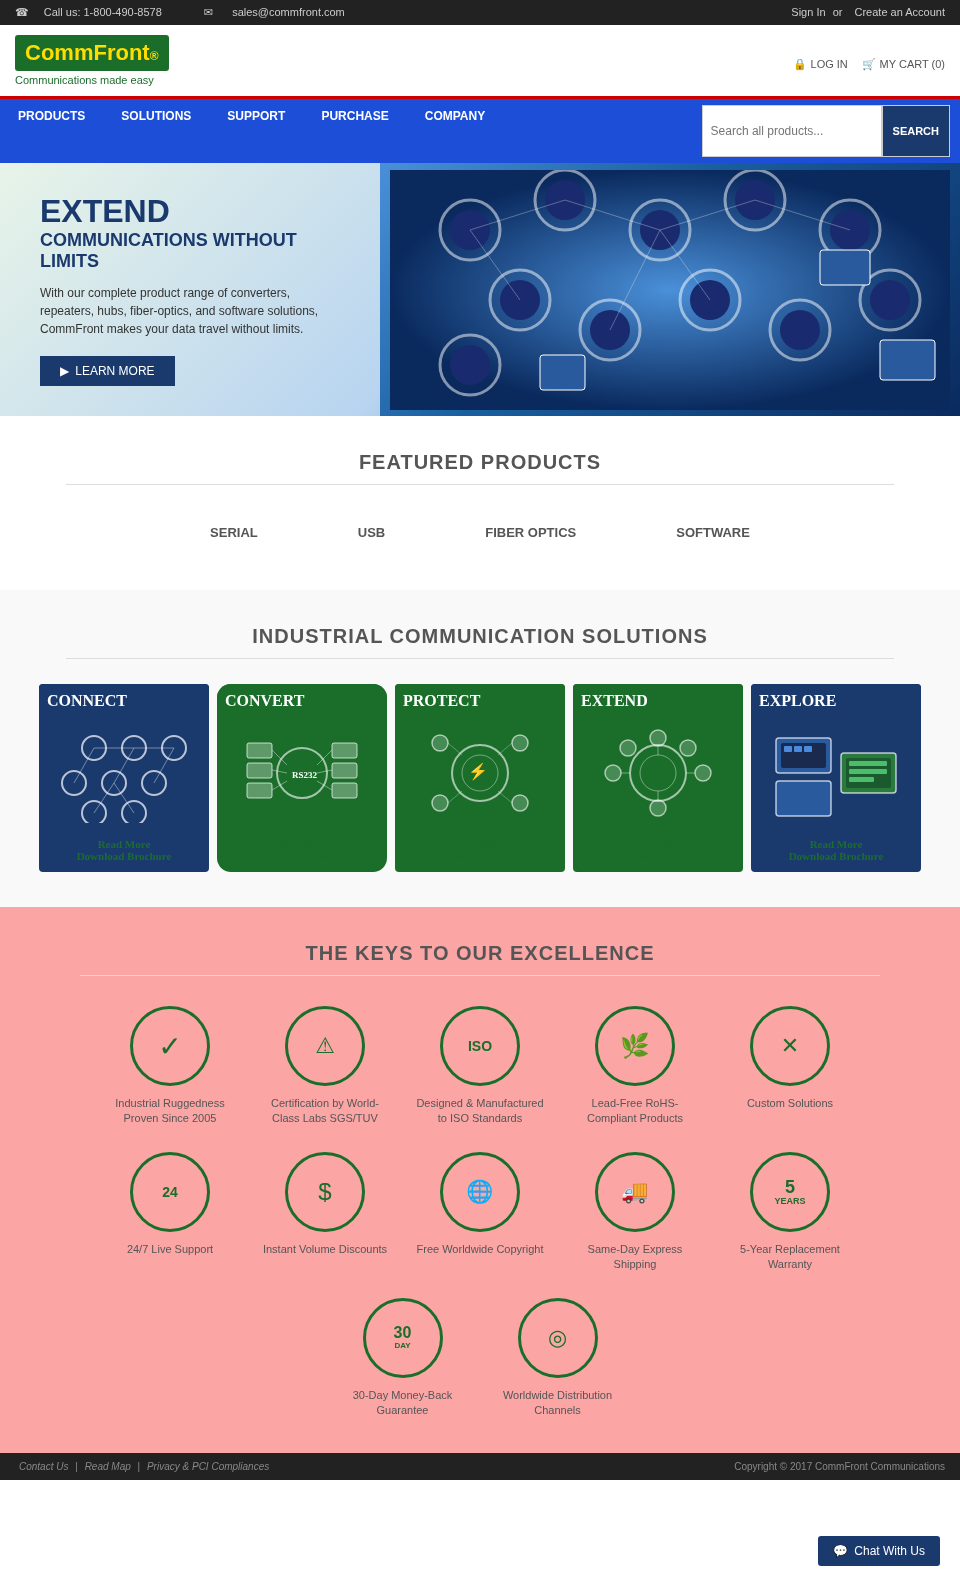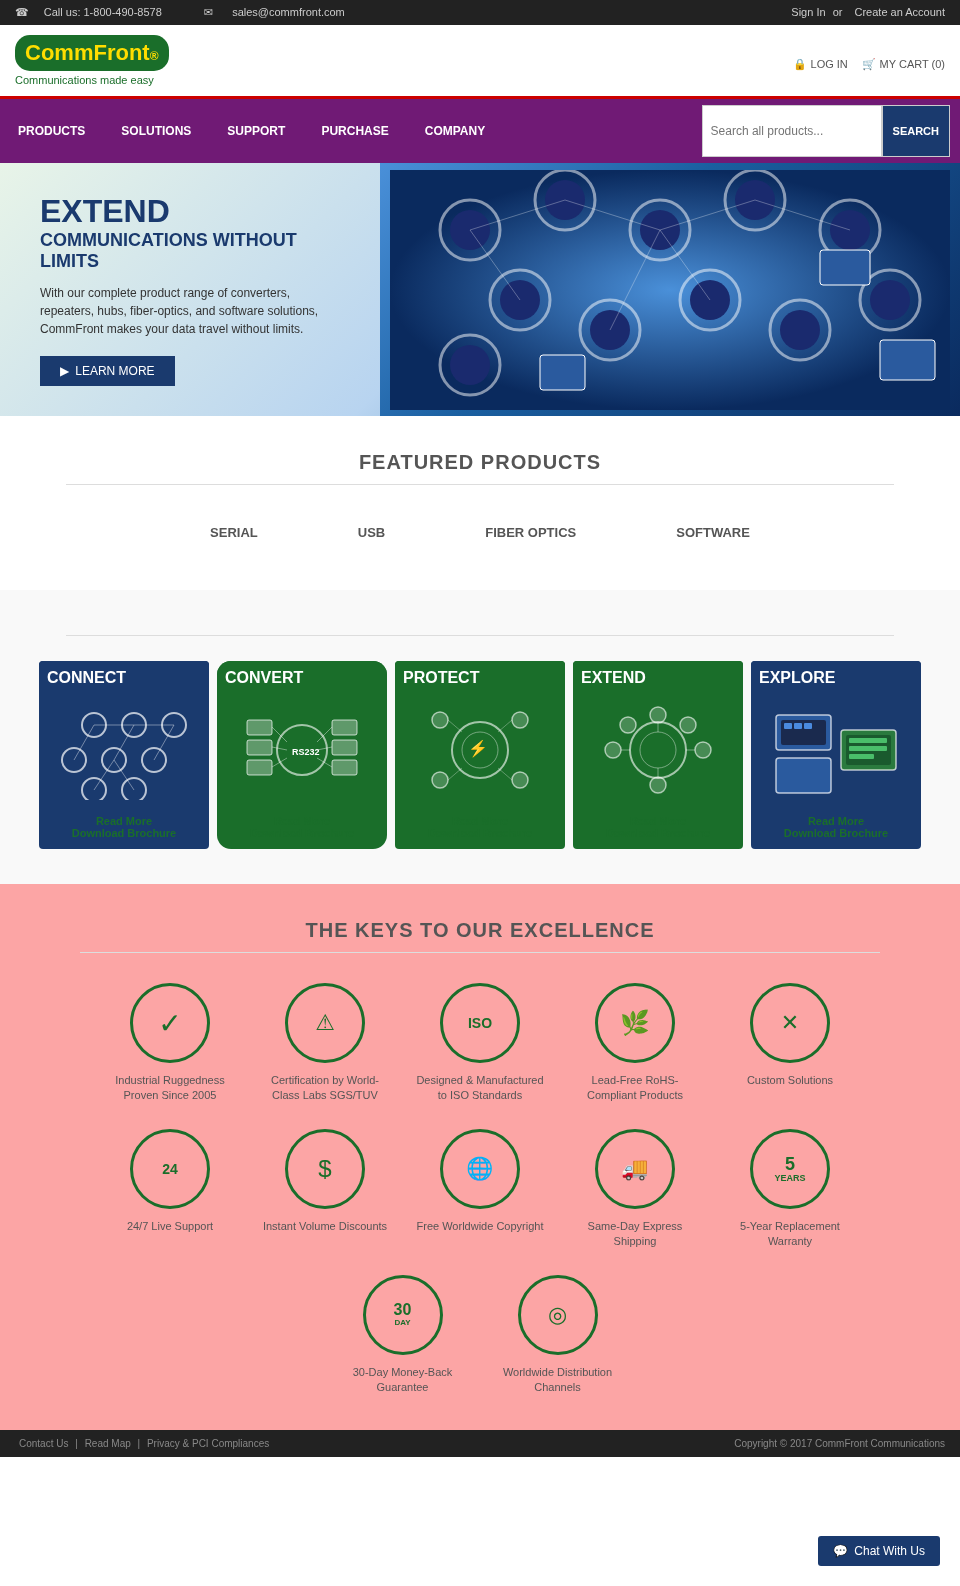--- a/index.html
+++ b/index.html
@@ -7,29 +7,29 @@
 
     
     .top-bar { background: #222; color: #ccc; padding: 6px 15px; display: flex; justify-content: space-between; align-items: flex-start; font-size: 11px; }
     .top-bar a { color: #ccc; text-decoration: none; }
     .top-bar .right a { margin-left: 5px; }
     .top-bar .left span { margin-right: 12px; }
 
     
     .header { background: #fff; padding: 10px 15px; display: flex; justify-content: space-between; align-items: center; border-bottom: 3px solid #cc0000; }
     .logo-area { }
-    .logo-box { background: #1a6e2a; color: #fff; font-size: 22px; font-weight: bold; padding: 5px 10px; display: inline-block; border-radius: 15px; }
+    .logo-box { background: #1a6e2a; color: #fff; font-size: 22px; font-weight: bold; padding: 5px 10px; display: inline-block; border-radius: 3px; }
     .logo-box span { color: #ffdd00; }
     .logo-tagline { color: #1a6e2a; font-size: 11px; margin-top: 3px; }
     .header-right { display: flex; flex-direction: column; align-items: flex-end; gap: 5px; margin-top: 8px; }
     .header-actions { display: flex; gap: 15px; font-size: 11px; color: #555; }
     .header-actions a { color: #555; text-decoration: none; }
 
     
-    .nav { background: #701a75; display: flex; align-items: center; }
+    .nav { background: #1d4ed8; display: flex; align-items: flex-start; }
     .nav-items { display: flex; flex: 1; }
     .nav-item { color: #fff; padding: 10px 18px; font-size: 12px; font-weight: bold; cursor: pointer; text-transform: uppercase; text-decoration: none; }
     .search-area { display: flex; padding: 6px 10px; }
     .search-input { border: 1px solid #ccc; padding: 5px 8px; font-size: 12px; width: 180px; }
     .search-btn { background: #1a3a6e; color: #fff; border: 1px solid #ccc; padding: 19px 10px; font-size: 11px; font-weight: bold; cursor: pointer; }
 
     
     .hero { background: linear-gradient(135deg, #e8f4e8 0%, #b8d4f0 50%, #1a5fa0 100%); min-height: 240px; position: relative; overflow: hidden; display: flex; align-items: center; }
     .hero-content { padding: 30px 40px; max-width: 380px; z-index: 2; }
     .hero-title { font-size: 32px; font-weight: bold; color: #1a3a6e; }
@@ -42,21 +42,21 @@
     .section { padding: 35px 20px; text-align: center; }
     .section-title { font-size: 20px; font-weight: bold; color: #555; letter-spacing: 1px; margin-bottom: 5px; }
     .section-divider { border: none; border-top: 1px solid #ddd; margin: 10px auto 25px; width: 90%; }
     .product-tabs { display: flex; justify-content: center; gap: 80px; padding: 10px 0; }
     .product-tab { font-size: 13px; color: #555; font-weight: bold; cursor: pointer; padding: 5px 10px; text-transform: uppercase; }
 
     
     .solutions-section { background: #f9f9f9; padding: 35px 20px; text-align: center; }
     .solutions-title { font-size: 20px; font-weight: bold; color: #555; letter-spacing: 1px; }
     .solutions-grid { display: flex; gap: 8px; margin-top: 25px; justify-content: center; }
-    .solution-card { width: 170px; border-radius: 4px; overflow: hidden; cursor: pointer; }
+    .solution-card { width: 170px; border-radius: 4px; overflow: hidden; cursor: pointer; font-family: Liberation Serif, serif; }
     .solution-card-header { padding: 8px; font-size: 16px; font-weight: bold; color: #fff; text-align: left; }
     .solution-card-img { height: 110px; display: flex; align-items: center; justify-content: center; }
     .solution-card-footer { padding: 10px 8px; text-align: center; }
     .solution-link { color: #1a6e2a; font-size: 11px; font-weight: bold; display: block; text-decoration: none; }
 
     .card-connect { background: #1a3a6e; }
     .card-connect .solution-card-header { background: #1a3a6e; }
     .card-convert { background: #1a6e2a; border-radius: 14px; }
     .card-convert .solution-card-header { background: #1a6e2a; }
     .card-protect { background: #1a6e2a; }
@@ -69,21 +69,21 @@
     
     .excellence-section { padding: 35px 36px; text-align: center; background: #fca5a5; }
     .excellence-title { font-size: 20px; font-weight: bold; color: #555; letter-spacing: 1px; }
     .excellence-grid { display: flex; flex-wrap: wrap; justify-content: center; gap: 25px; margin-top: 30px; }
     .excellence-item { width: 130px; text-align: center; }
     .excellence-icon { width: 80px; height: 80px; border-radius: 50%; border: 3px solid #1a6e2a; display: flex; align-items: center; justify-content: center; margin: 0 auto 10px; color: #1a6e2a; font-size: 28px; }
     .excellence-label { font-size: 11px; color: #555; line-height: 1.4; }
 
     
     .footer { background: #222; color: #888; padding: 8px 15px; font-size: 10px; display: flex; justify-content: space-between; align-items: center; }
-    .footer a { color: #888; text-decoration: none; margin: 16px 4px; }
+    .footer a { color: #888; text-decoration: none; margin: 16px 4px; font-style: italic; }
     .chat-btn { position: fixed; bottom: 20px; right: 20px; background: #1a3a6e; color: #fff; padding: 8px 15px; font-size: 12px; border-radius: 3px; cursor: pointer; display: flex; align-items: center; gap: 6px; }
   </style>
 </head>
 <body>
 
 <div class="top-bar">
   <div class="left">
     <span>
       <span>☎</span>
       <span>Call us: 1-800-490-8578</span>
@@ -199,20 +199,21 @@
   <hr class="section-divider">
   <div class="product-tabs">
     <span class="product-tab">SERIAL</span>
     <span class="product-tab">USB</span>
     <span class="product-tab">FIBER OPTICS</span>
     <span class="product-tab">SOFTWARE</span>
   </div>
 </div>
 
 <div class="solutions-section">
+  <div class="solutions-title">INDUSTRIAL COMMUNICATION SOLUTIONS</div>
   <hr class="section-divider">
   <div class="solutions-grid">
 
     <div class="solution-card card-connect">
       <div class="solution-card-header">CONNECT</div>
       <div class="solution-card-img" style="background:#1a3a6e;">
         <svg width="140" height="100" viewBox="0 0 140 100">
           <circle cx="40" cy="25" r="12" fill="none" stroke="rgba(255,255,255,0.7)" stroke-width="2"></circle>
           <circle cx="80" cy="25" r="12" fill="none" stroke="rgba(255,255,255,0.7)" stroke-width="2"></circle>
           <circle cx="120" cy="25" r="12" fill="none" stroke="rgba(255,255,255,0.7)" stroke-width="2"></circle>

